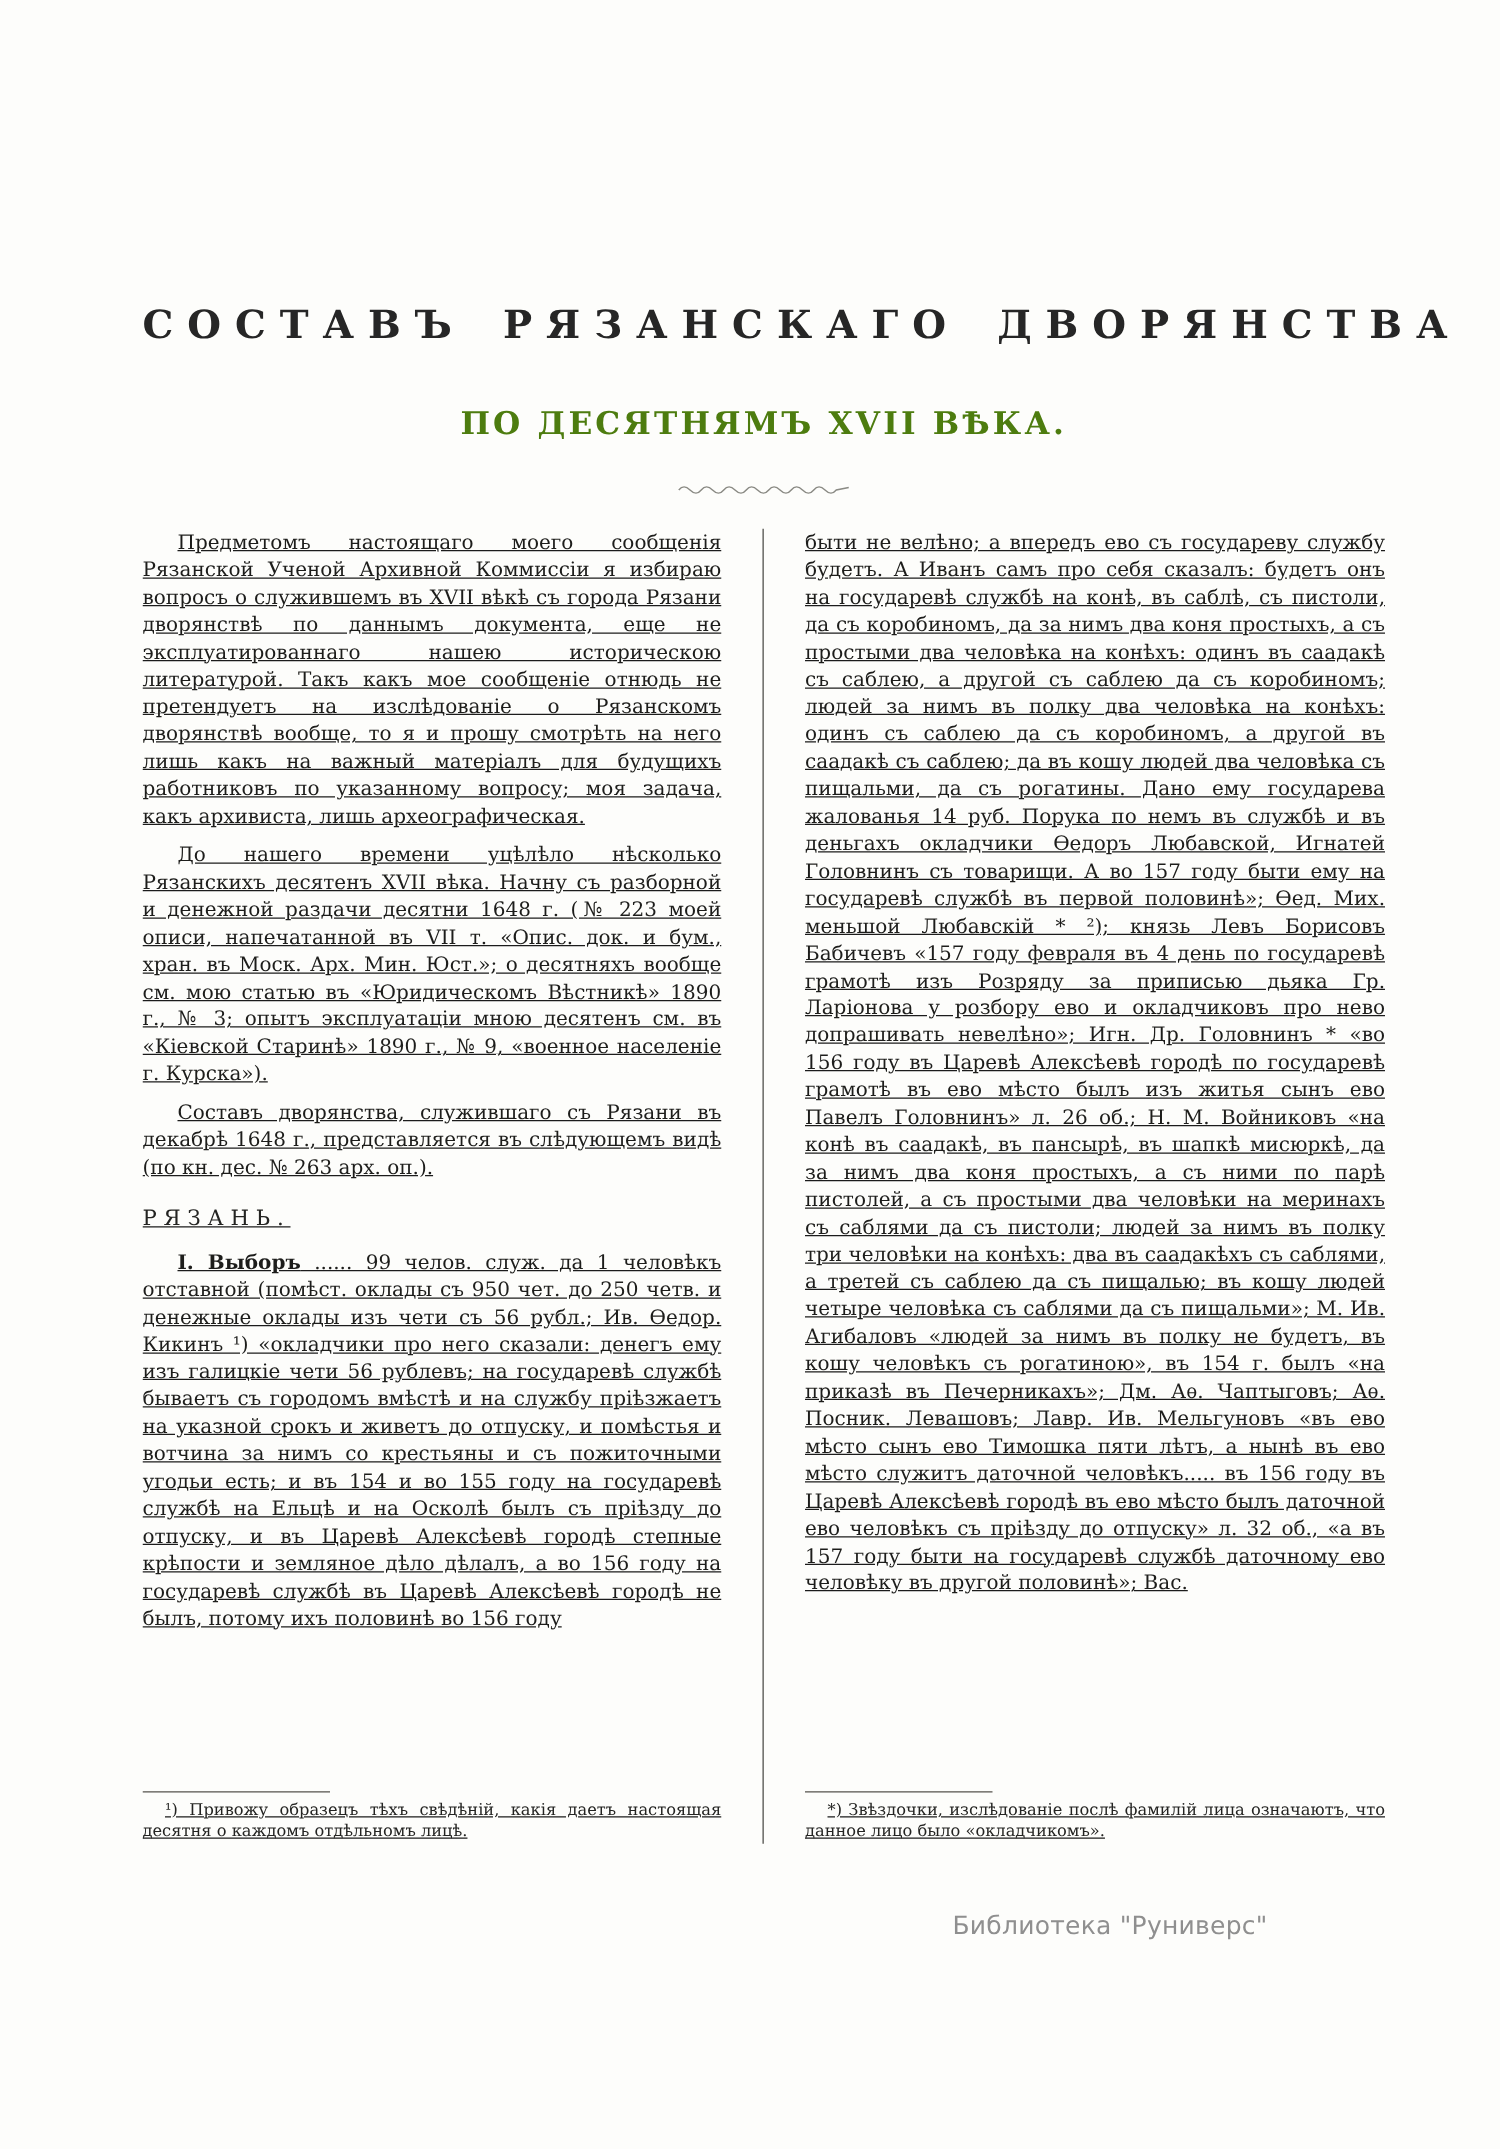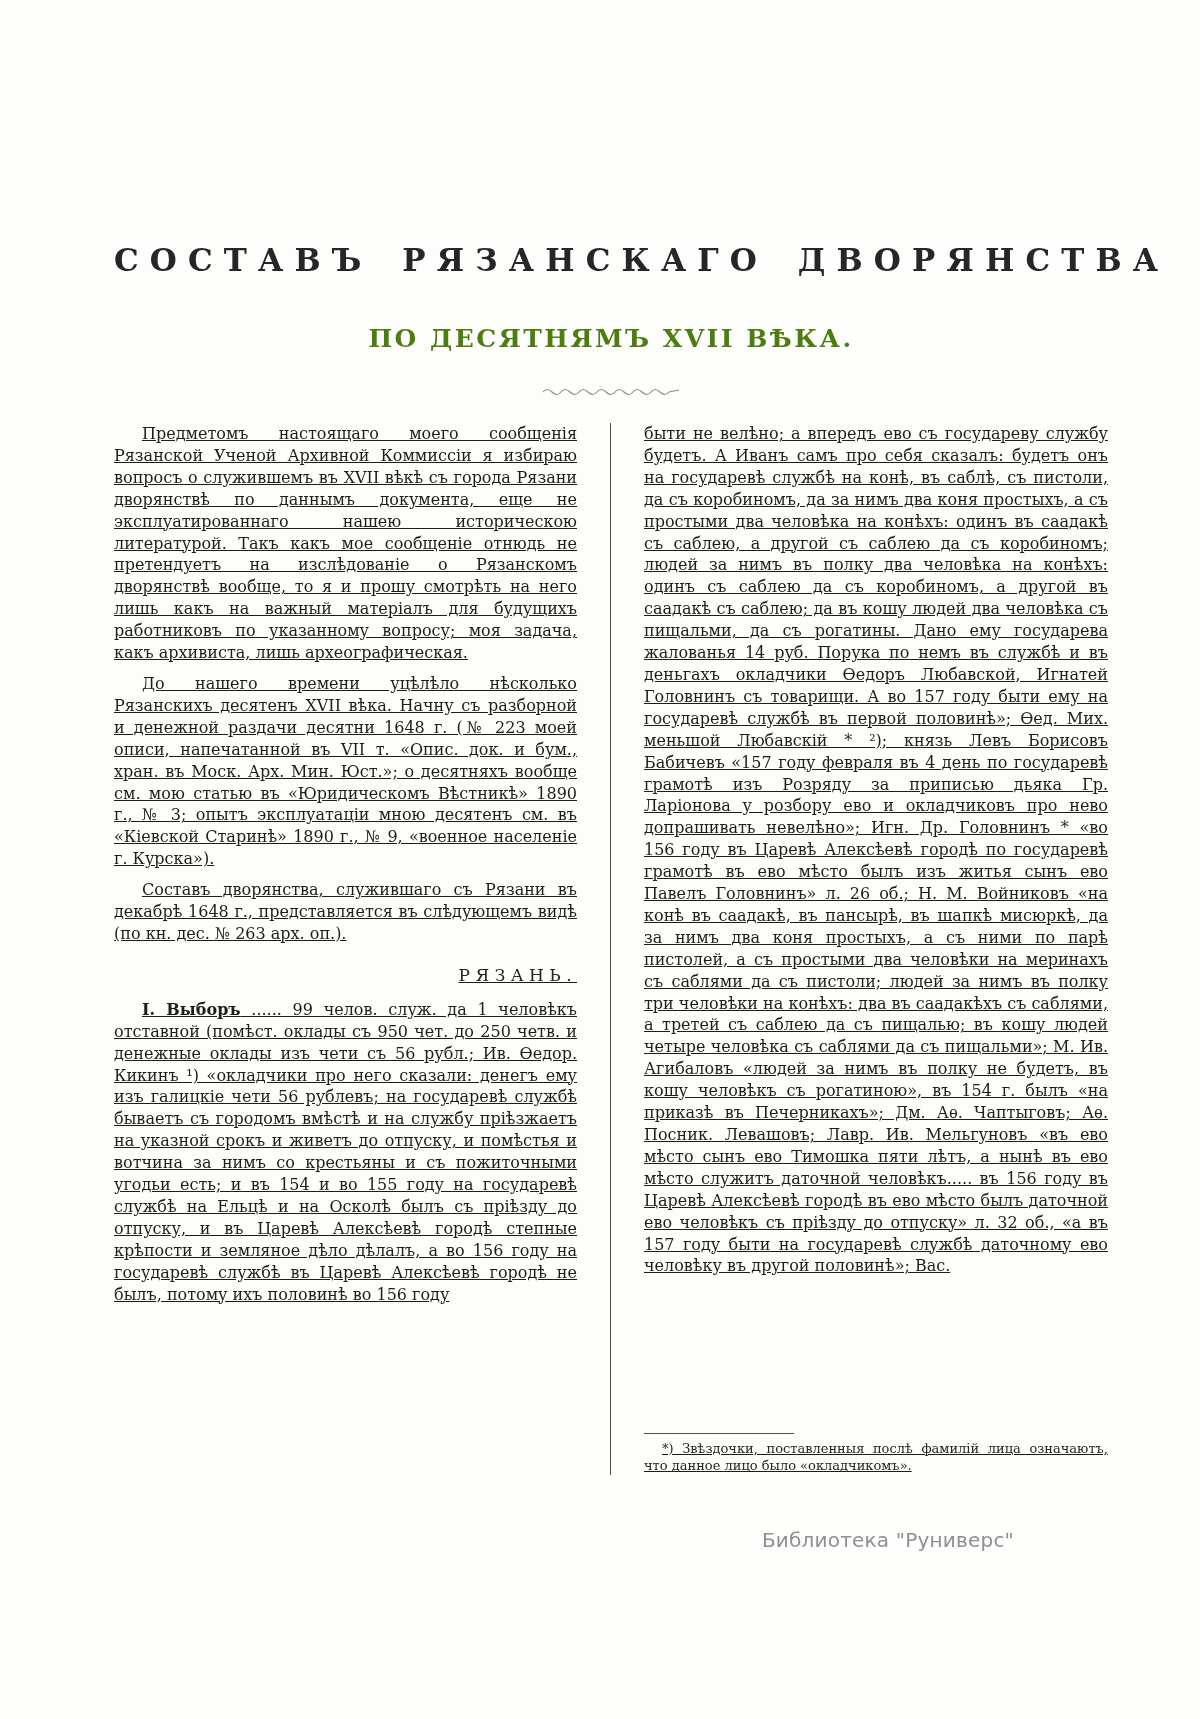--- a/index.html
+++ b/index.html
@@ -70,21 +70,21 @@
     font-size: 16px;
     line-height: 1.37;
     text-align: justify;
     text-indent: 28px;
     color: #1d1d1b;
   }
   .para + .para { margin-top: 9px; }
   .para.no-indent { text-indent: 0; }
   .section-heading {
     margin: 20px 0 14px 0;
-    text-align: right;
+    text-align: left;
     font-size: 17px;
     font-weight: 400;
     letter-spacing: 0.32em;
     color: #242422;
   }
   .entry-lead { font-weight: 700; }
   .footnote {
     margin-top: auto;
     padding-top: 6px;
     font-size: 13px;
@@ -127,27 +127,31 @@
   </header>
 
   <main class="columns">
 
     <section class="col col-left">
       <p class="para">Предметомъ настоящаго моего сообщенія Рязанской Ученой Архивной Коммиссіи я избираю вопросъ о служившемъ въ XVII вѣкѣ съ города Рязани дворянствѣ по даннымъ документа, еще не эксплуатированнаго нашею историческою литературой. Такъ какъ мое сообщеніе отнюдь не претендуетъ на изслѣдованіе о Рязанскомъ дворянствѣ вообще, то я и прошу смотрѣть на него лишь какъ на важный матеріалъ для будущихъ работниковъ по указанному вопросу; моя задача, какъ архивиста, лишь археографическая.</p>
       <p class="para">До нашего времени уцѣлѣло нѣсколько Рязанскихъ десятенъ XVII вѣка. Начну съ разборной и денежной раздачи десятни 1648 г. (№ 223 моей описи, напечатанной въ VII т. «Опис. док. и бум., хран. въ Моск. Арх. Мин. Юст.»; о десятняхъ вообще см. мою статью въ «Юридическомъ Вѣстникѣ» 1890 г., № 3; опытъ эксплуатаціи мною десятенъ см. въ «Кіевской Старинѣ» 1890 г., № 9, «военное населеніе г. Курска»).</p>
       <p class="para">Составъ дворянства, служившаго съ Рязани въ декабрѣ 1648 г., представляется въ слѣдующемъ видѣ (по кн. дес. № 263 арх. оп.).</p>
       <h3 class="section-heading">РЯЗАНЬ.</h3>
       <p class="para"><span class="entry-lead">I. Выборъ</span><span> ...... 99 челов. служ. да 1 человѣкъ отставной (помѣст. оклады съ 950 чет. до 250 четв. и денежные оклады изъ чети съ 56 рубл.; Ив. Ѳедор. Кикинъ ¹) «окладчики про него сказали: денегъ ему изъ галицкіе чети 56 рублевъ; на государевѣ службѣ бываетъ съ городомъ вмѣстѣ и на службу пріѣзжаетъ на указной срокъ и живетъ до отпуску, и помѣстья и вотчина за нимъ со крестьяны и съ пожиточными угодьи есть; и въ 154 и во 155 году на государевѣ службѣ на Ельцѣ и на Осколѣ былъ съ пріѣзду до отпуску, и въ Царевѣ Алексѣевѣ городѣ степные крѣпости и земляное дѣло дѣлалъ, а во 156 году на государевѣ службѣ въ Царевѣ Алексѣевѣ городѣ не былъ, потому ихъ половинѣ во 156 году</span></p>
+      <div class="footnote">
+        <div class="footnote-rule"></div>
+        <p>¹) Привожу образецъ тѣхъ свѣдѣній, какія даетъ настоящая десятня о каждомъ отдѣльномъ лицѣ.</p>
+      </div>
     </section>
 
     <section class="col col-right">
       <p class="para no-indent">быти не велѣно; а впередъ ево съ государеву службу будетъ. А Иванъ самъ про себя сказалъ: будетъ онъ на государевѣ службѣ на конѣ, въ саблѣ, съ пистоли, да съ коробиномъ, да за нимъ два коня простыхъ, а съ простыми два человѣка на конѣхъ: одинъ въ саадакѣ съ саблею, а другой съ саблею да съ коробиномъ; людей за нимъ въ полку два человѣка на конѣхъ: одинъ съ саблею да съ коробиномъ, а другой въ саадакѣ съ саблею; да въ кошу людей два человѣка съ пищальми, да съ рогатины. Дано ему государева жалованья 14 руб. Порука по немъ въ службѣ и въ деньгахъ окладчики Ѳедоръ Любавской, Игнатей Головнинъ съ товарищи. А во 157 году быти ему на государевѣ службѣ въ первой половинѣ»; Ѳед. Мих. меньшой Любавскій * ²); князь Левъ Борисовъ Бабичевъ «157 году февраля въ 4 день по государевѣ грамотѣ изъ Розряду за приписью дьяка Гр. Ларіонова у розбору ево и окладчиковъ про нево допрашивать невелѣно»; Игн. Др. Головнинъ * «во 156 году въ Царевѣ Алексѣевѣ городѣ по государевѣ грамотѣ въ ево мѣсто былъ изъ житья сынъ ево Павелъ Головнинъ» л. 26 об.; Н. М. Войниковъ «на конѣ въ саадакѣ, въ пансырѣ, въ шапкѣ мисюркѣ, да за нимъ два коня простыхъ, а съ ними по парѣ пистолей, а съ простыми два человѣки на меринахъ съ саблями да съ пистоли; людей за нимъ въ полку три человѣки на конѣхъ: два въ саадакѣхъ съ саблями, а третей съ саблею да съ пищалью; въ кошу людей четыре человѣка съ саблями да съ пищальми»; М. Ив. Агибаловъ «людей за нимъ въ полку не будетъ, въ кошу человѣкъ съ рогатиною», въ 154 г. былъ «на приказѣ въ Печерникахъ»; Дм. Аѳ. Чаптыговъ; Аѳ. Посник. Левашовъ; Лавр. Ив. Мельгуновъ «въ ево мѣсто сынъ ево Тимошка пяти лѣтъ, а нынѣ въ ево мѣсто служитъ даточной человѣкъ..... въ 156 году въ Царевѣ Алексѣевѣ городѣ въ ево мѣсто былъ даточной ево человѣкъ съ пріѣзду до отпуску» л. 32 об., «а въ 157 году быти на государевѣ службѣ даточному ево человѣку въ другой половинѣ»; Вас.</p>
       <div class="footnote">
         <div class="footnote-rule"></div>
-        <p>*) Звѣздочки, поставленныя послѣ фамилій лица означаютъ, что данное лицо было «окладчикомъ».</p>
+        <p>*) Звѣздочки, изслѣдованіе послѣ фамилій лица означаютъ, что данное лицо было «окладчикомъ».</p>
       </div>
     </section>
 
   </main>
 
   <div class="watermark">Библиотека "Руниверс"</div>
 
 </div>
 
 </body></html>

